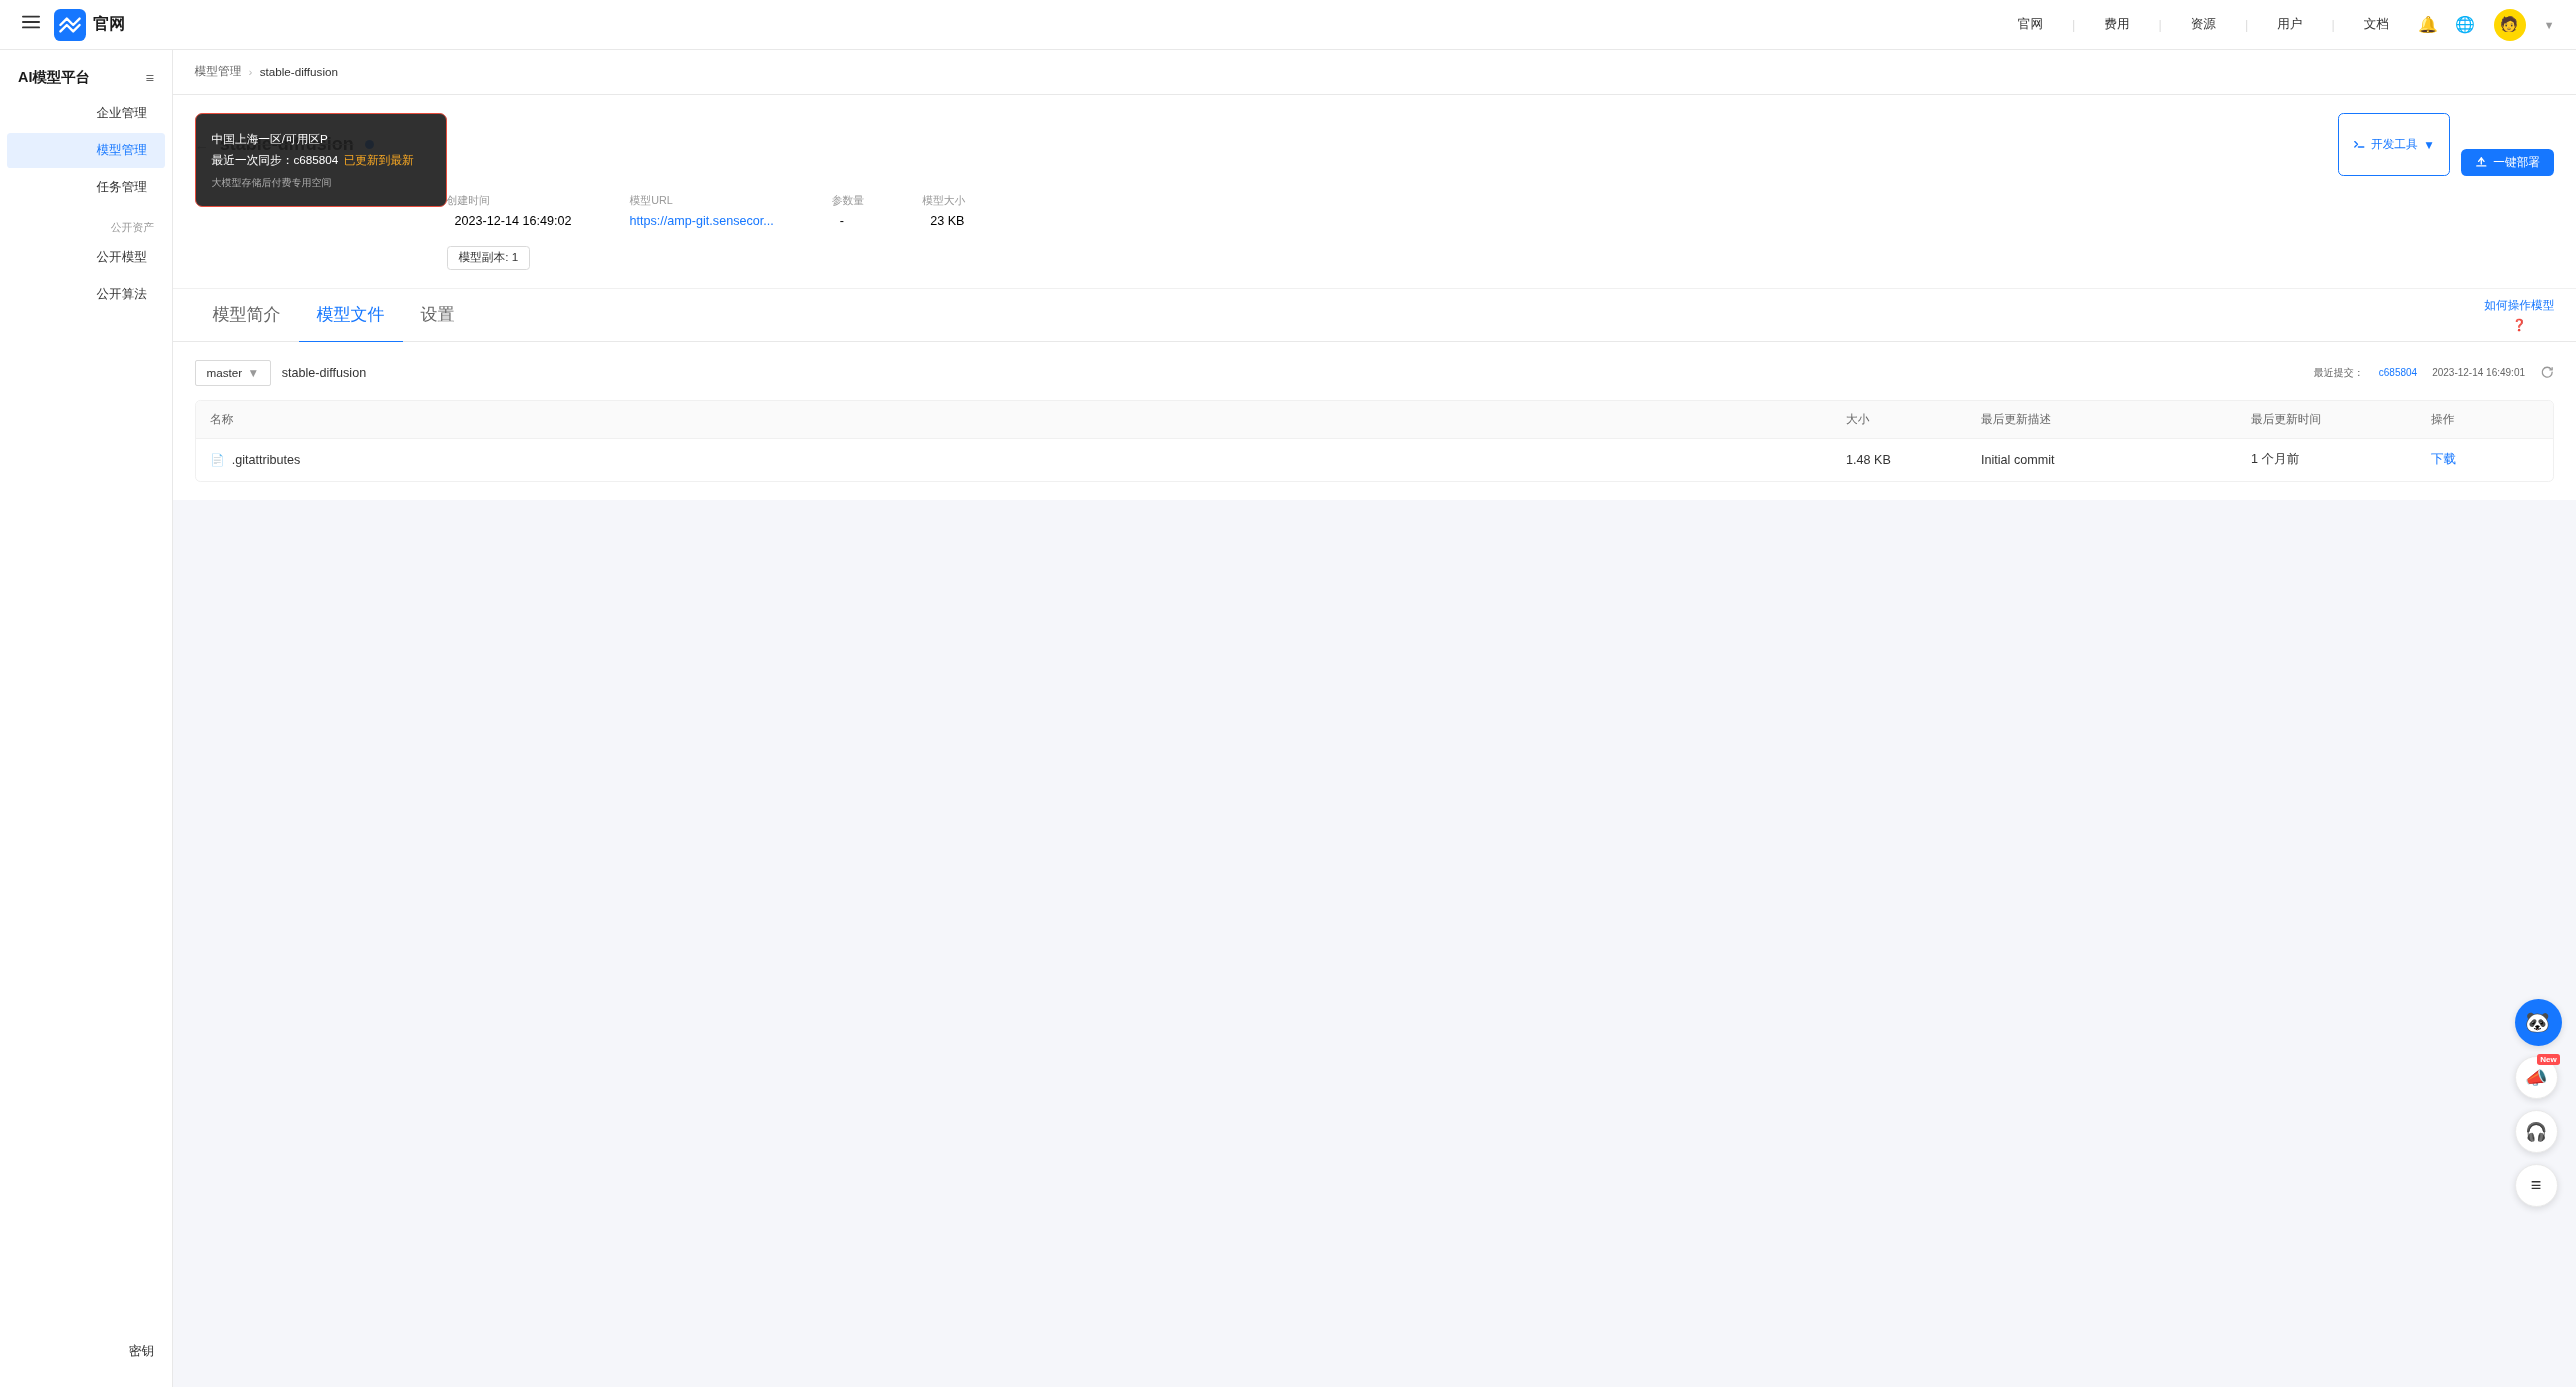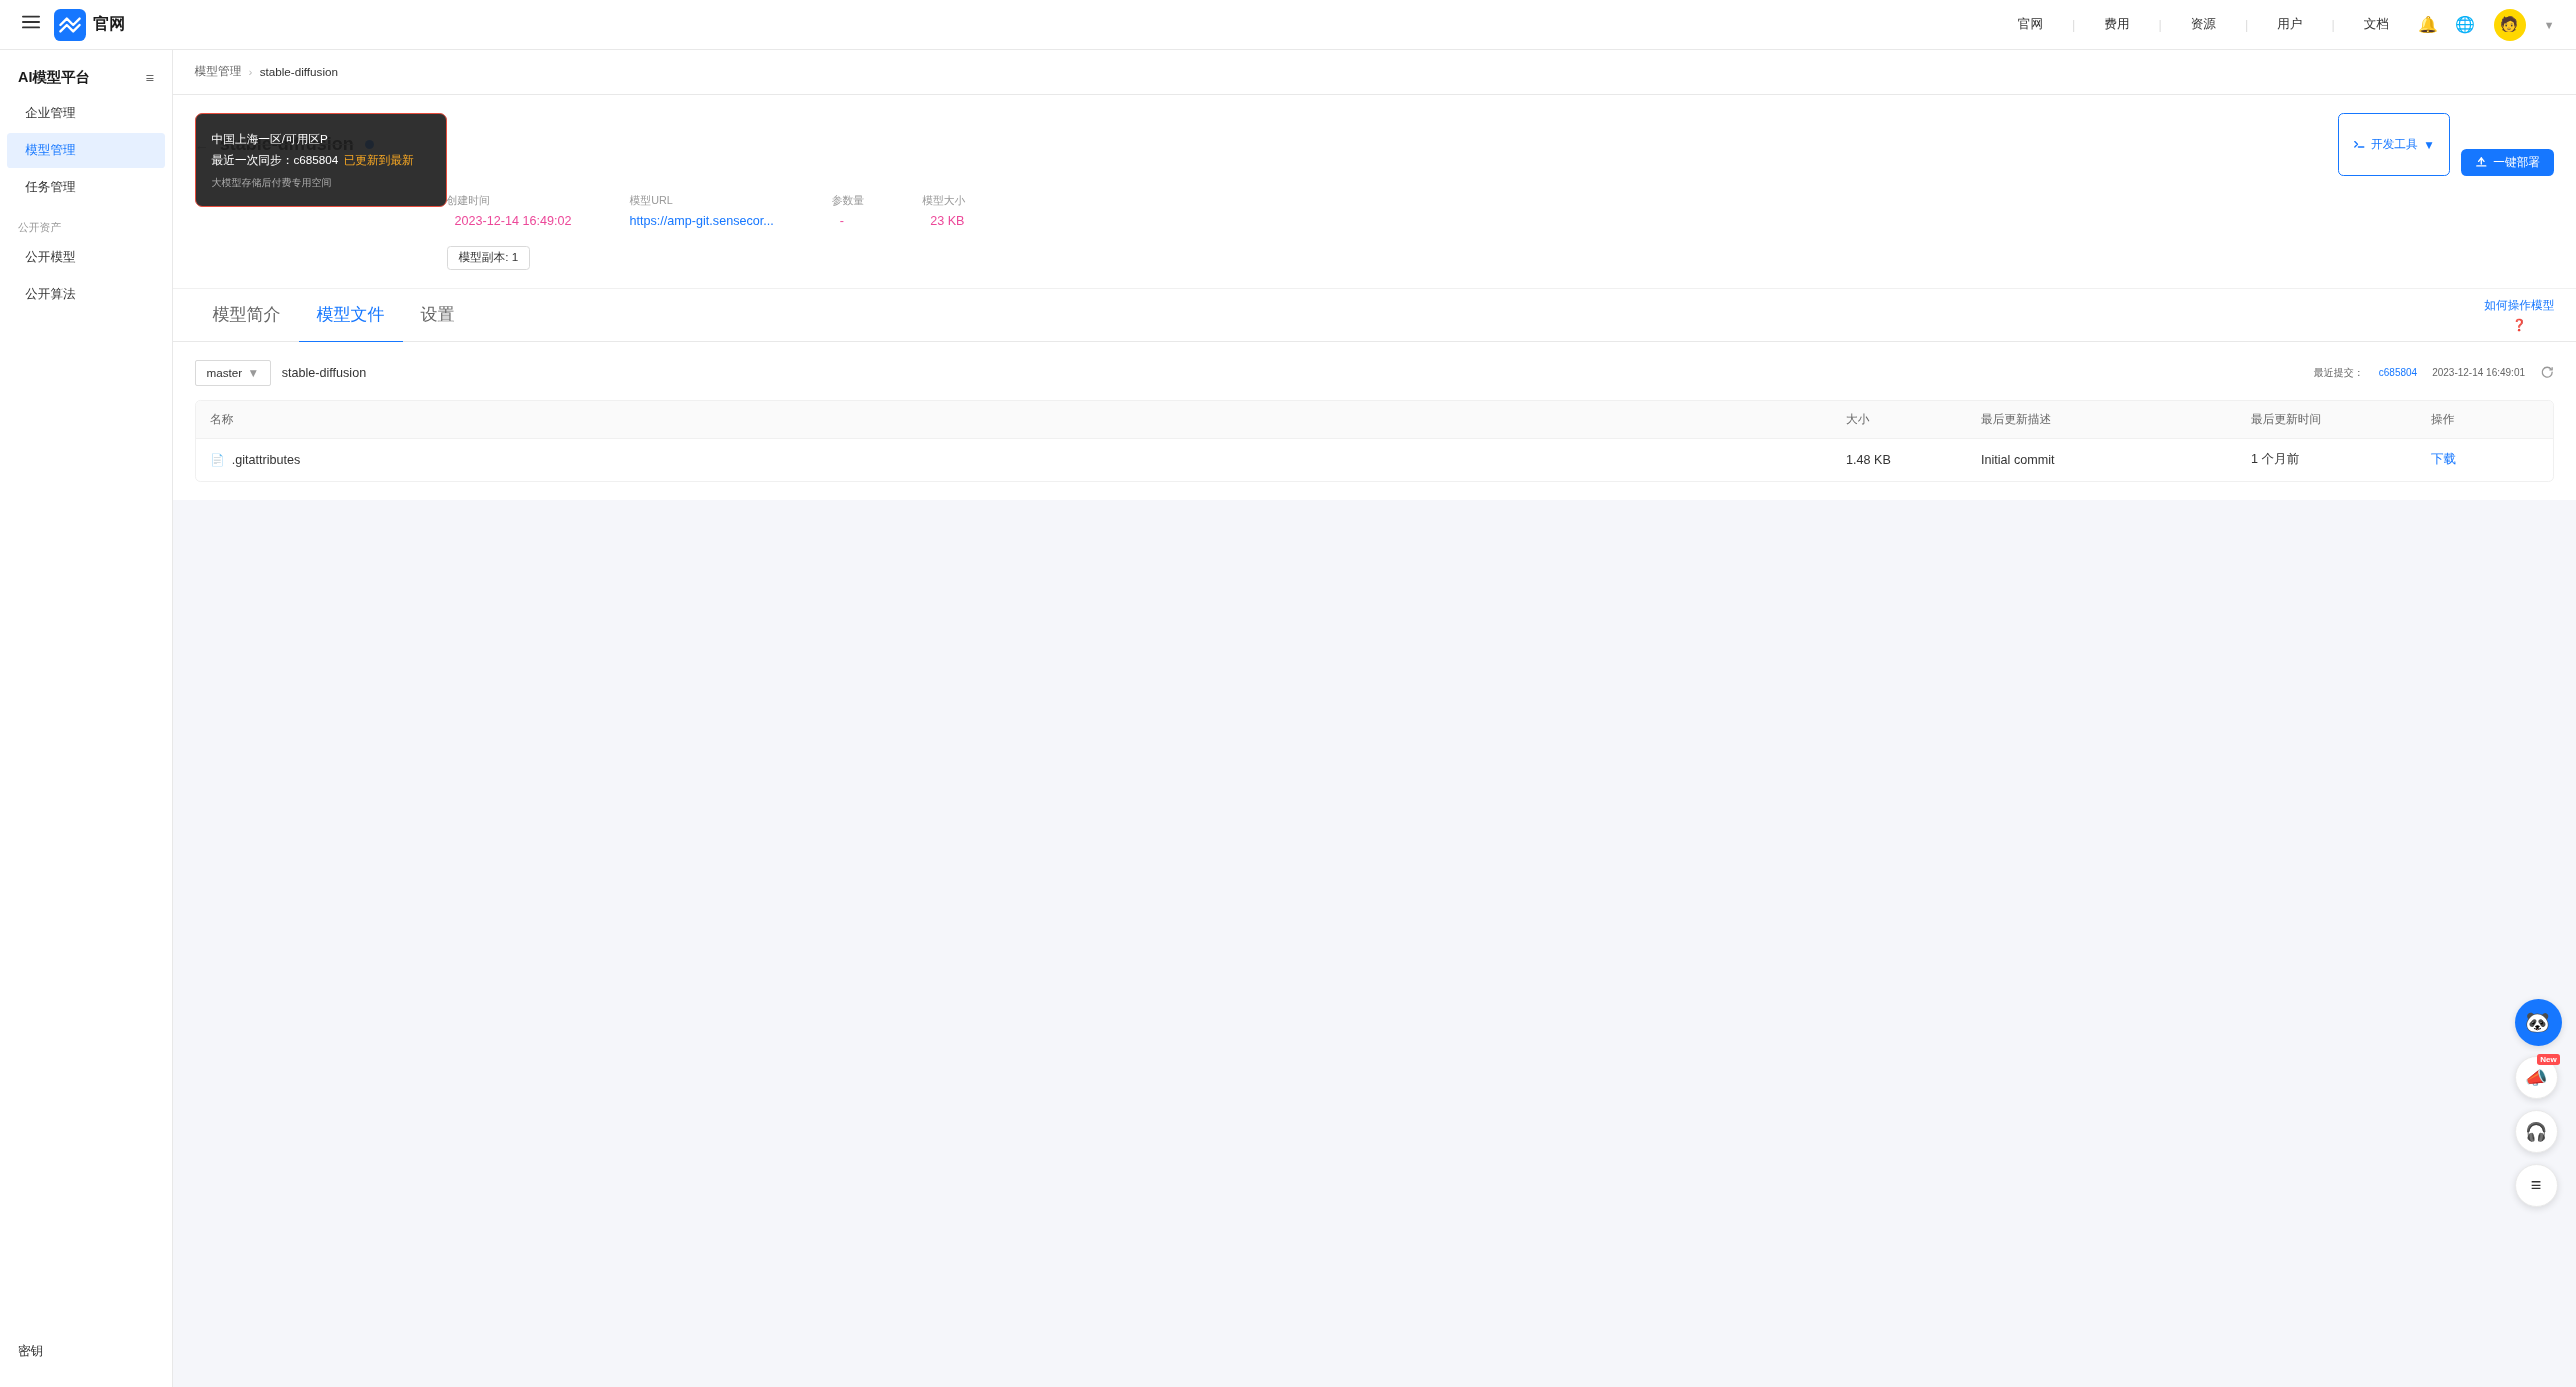--- a/index.html
+++ b/index.html
@@ -82,20 +82,21 @@
     .sidebar {
       width: 173px;
       background: #fff;
       border-right: 0.9px solid #e8e8e8;
       position: fixed;
       top: 50px;
       bottom: 0;
       left: 0;
       overflow-y: auto;
       z-index: 50;
+      text-align: right;
     }
     .sidebar-platform-title {
       font-size: 14.4px;
       font-weight: 600;
       color: #1a1a1a;
       padding: 18px 18px 7.2px;
       display: flex;
       align-items: center;
       justify-content: space-between;
     }
@@ -215,21 +216,21 @@
     }
 
     
     .meta-row {
       display: flex;
       gap: 58px;
       margin-top: 18px;
     }
     .meta-item { display: flex; flex-direction: column; gap: 5.4px; }
     .meta-label { font-size: 10.8px; color: #999; }
-    .meta-value { font-size: 12.6px; color: #ec4899; padding-left: 8px; }
+    .meta-value { font-size: 12.6px; color: #000000; padding-left: 8px; }
     .meta-value-link { font-size: 12.6px; color: #1677ff; cursor: pointer; }
 
     
     .replica-badge {
       display: inline-flex;
       align-items: center;
       padding: 3.6px 10.8px;
       border: 0.9px solid #d9d9d9;
       border-radius: 3.6px;
       font-size: 11.7px;

